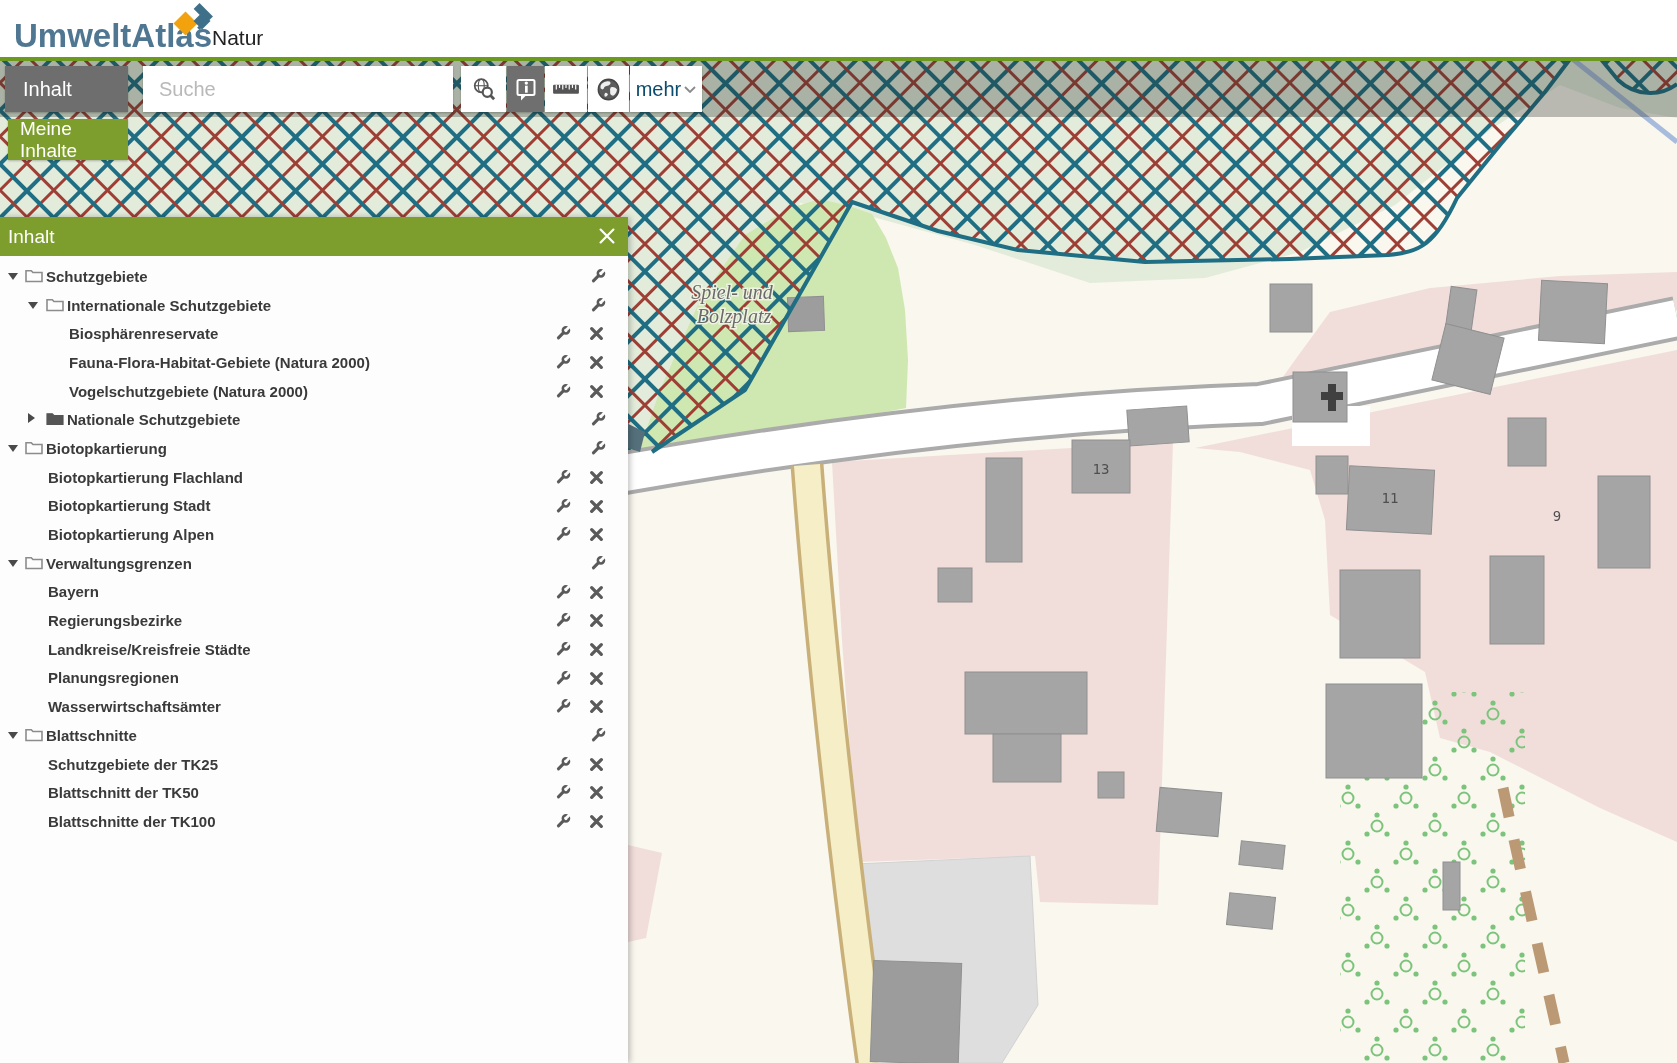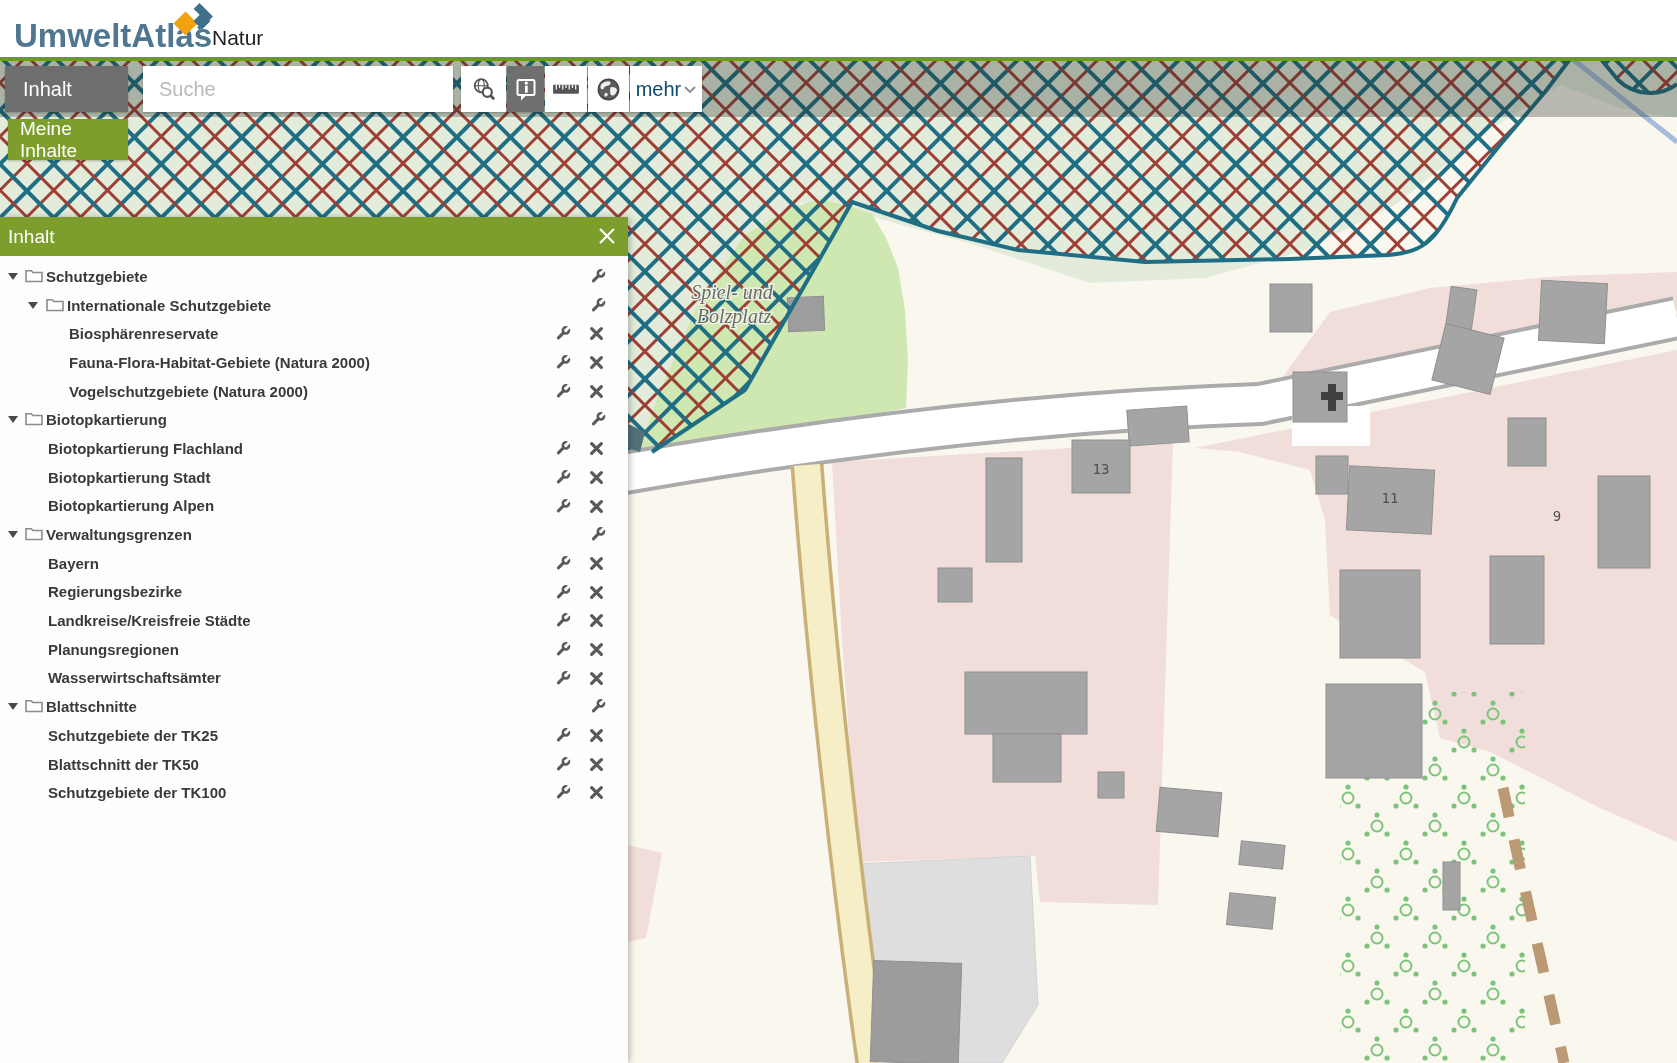--- a/index.html
+++ b/index.html
@@ -336,20 +336,30 @@
     <div class="row lv2">
       <span class="lbl">Vogelschutzgebiete (Natura 2000)</span>
       <svg class="wrench-a">
           <use href="#i-wrench"></use>
         </svg>
       <svg class="xicon">
           <use href="#i-x"></use>
         </svg>
     </div>
 
+    <div class="row lv1f">
+      <span class="caret right"></span>
+      <svg class="foldicon">
+          <use href="#i-folder-closed"></use>
+        </svg>
+      <span class="lbl">Nationale Schutzgebiete</span>
+      <svg class="wrench-b">
+          <use href="#i-wrench"></use>
+        </svg>
+    </div>
 
     <div class="row lv0">
       <span class="caret down"></span>
       <svg class="foldicon">
           <use href="#i-folder-open"></use>
         </svg>
       <span class="lbl">Biotopkartierung</span>
       <svg class="wrench-b">
           <use href="#i-wrench"></use>
         </svg>
@@ -472,21 +482,21 @@
       <span class="lbl">Blattschnitt der TK50</span>
       <svg class="wrench-a">
           <use href="#i-wrench"></use>
         </svg>
       <svg class="xicon">
           <use href="#i-x"></use>
         </svg>
     </div>
 
     <div class="row lv1">
-      <span class="lbl">Schutzgebiete der TK100</span>
+      <span class="lbl">Blattschnitte der TK100</span>
       <svg class="wrench-a">
           <use href="#i-wrench"></use>
         </svg>
       <svg class="xicon">
           <use href="#i-x"></use>
         </svg>
     </div>
 
   </div>
 </div>

